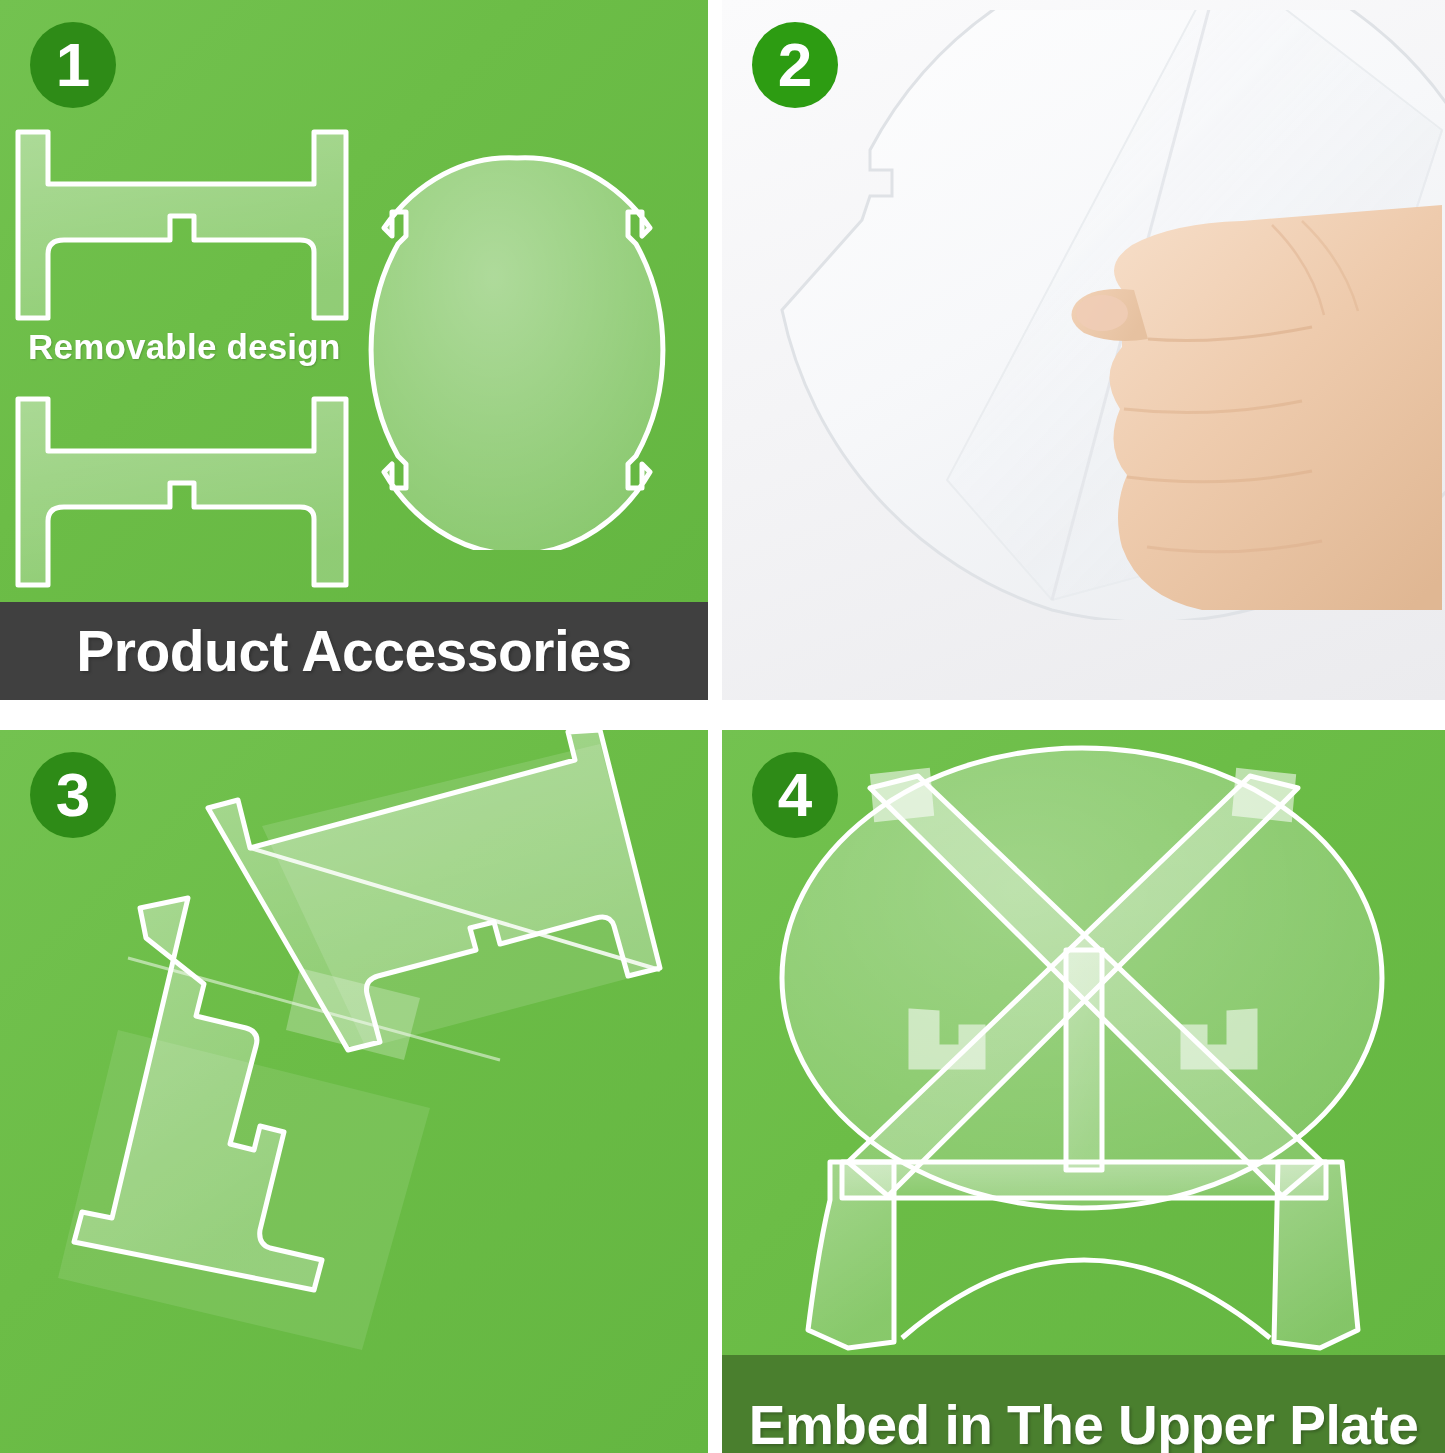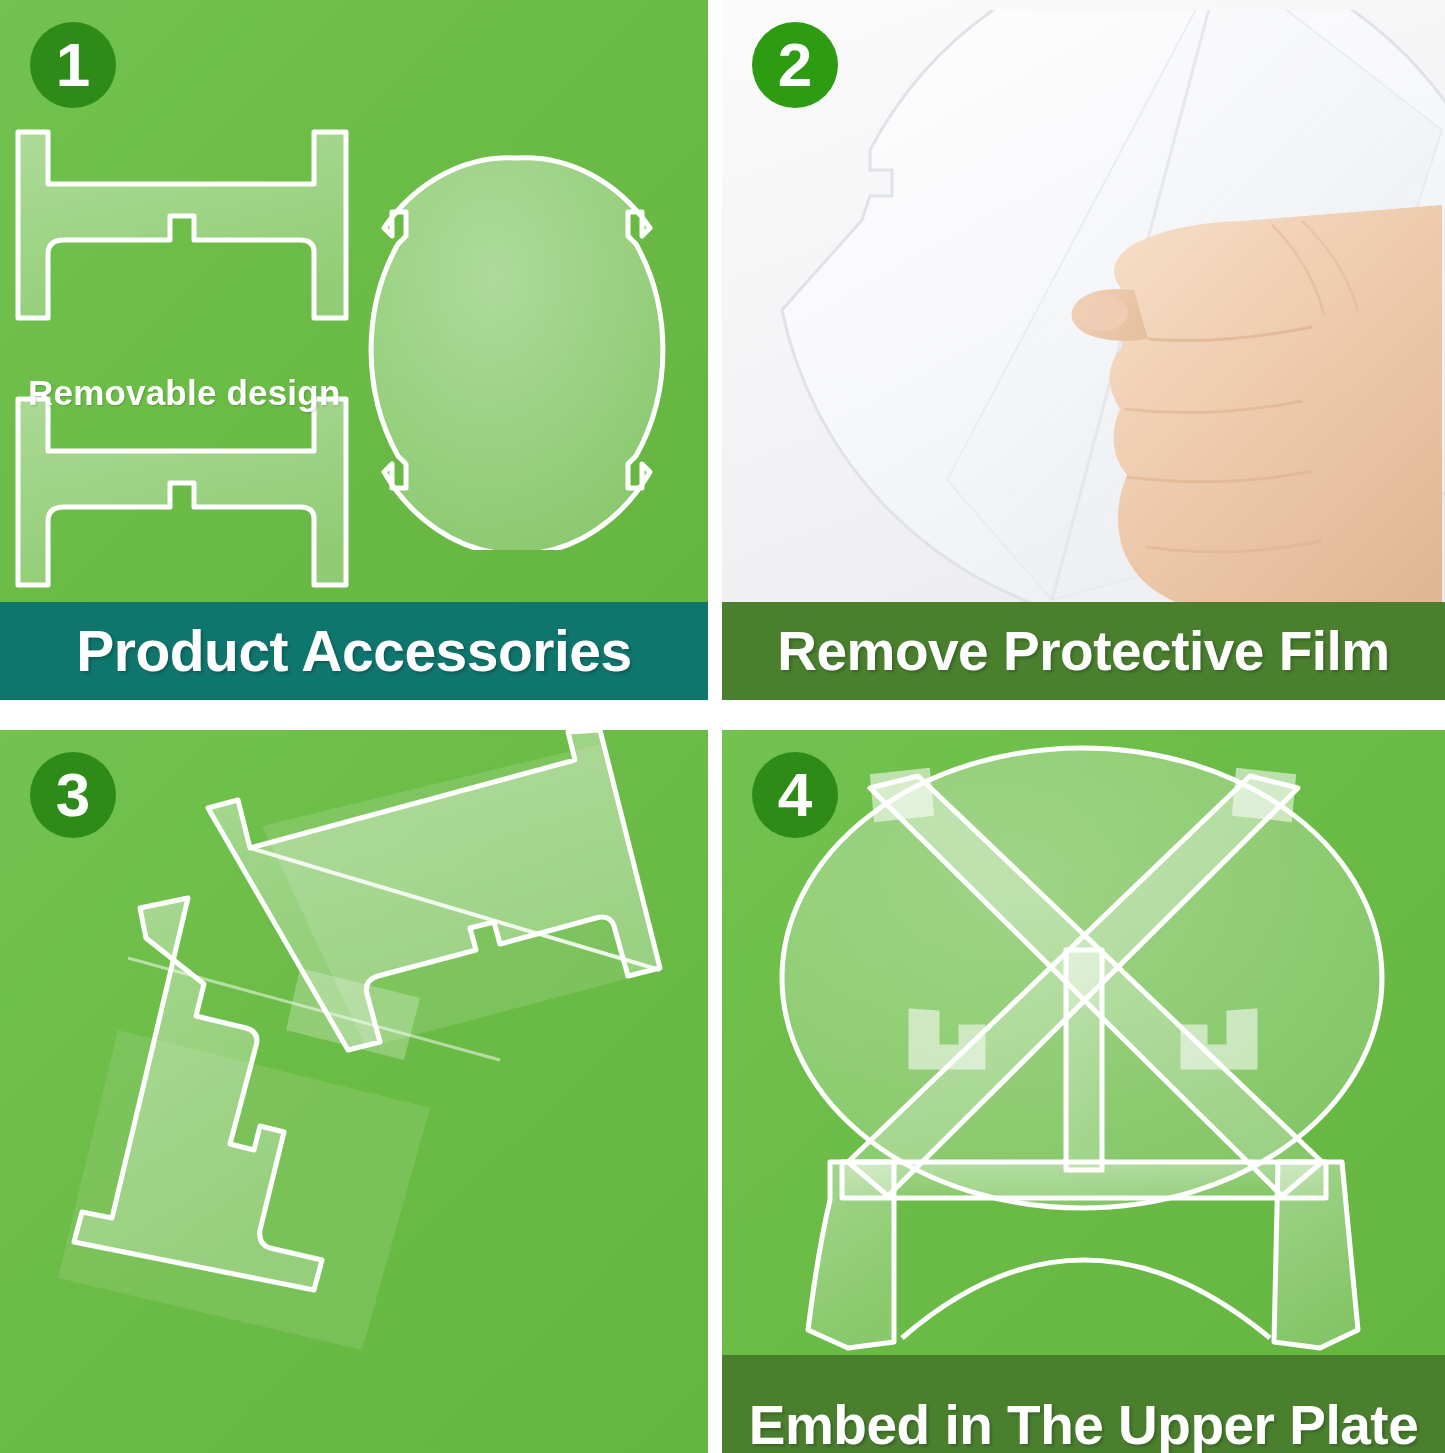--- a/index.html
+++ b/index.html
@@ -19,33 +19,33 @@
 
   
   .badge{position:absolute;left:30px;top:22px;width:86px;height:86px;border-radius:50%;
          display:flex;align-items:center;justify-content:center;
          font-size:62px;font-weight:bold;color:#ffffff;line-height:1;z-index:40;}
   .badge.dark{background:#2e8b17;}
   .badge.bright{background:#2d9c12;}
 
   
   .caption{flex:0 0 auto;height:98px;display:flex;align-items:center;
-           justify-content:center;background:#0f766e;}
+           justify-content:center;background:#404040;}
   .caption.d2{background:#4a7f2e;}
   .caption span{color:#ffffff;font-weight:bold;font-size:57px;letter-spacing:-0.5px;
        white-space:nowrap;text-shadow:2px 2px 3px rgba(0,0,0,.22);}
   .p2 .caption span{font-size:55px;}
   .p4 .caption span{font-size:55px;margin-top:42px;}
 
   
   .legwrap{position:absolute;}
 
   .rm-label{position:absolute;left:28px;top:327px;color:#fff;font-weight:bold;
             font-size:35px;letter-spacing:.2px;z-index:30;
-            text-shadow:1px 1px 2px rgba(0,0,0,.18);margin-top:46px;}
+            text-shadow:1px 1px 2px rgba(0,0,0,.18);}
 </style>
 </head>
 <body>
 
 <div class="board">
 
   <div class="panel p1">
     <div class="stage green">
 
       <div class="badge dark">1</div>
@@ -144,23 +144,20 @@
 
         <path d="M176 144 Q250 150 340 132" stroke="#d9ab86" stroke-width="3" fill="none" opacity=".55"></path>
         <path d="M152 214 Q240 224 330 206" stroke="#d9ab86" stroke-width="3" fill="none" opacity=".45"></path>
         <path d="M155 282 Q250 294 340 276" stroke="#d9ab86" stroke-width="3" fill="none" opacity=".45"></path>
         <path d="M175 352 Q260 364 350 346" stroke="#d9ab86" stroke-width="3" fill="none" opacity=".4"></path>
         <path d="M300 30 Q340 70 352 120" stroke="#d9ab86" stroke-width="2.5" fill="none" opacity=".4"></path>
         <path d="M330 26 Q372 66 386 116" stroke="#d9ab86" stroke-width="2.5" fill="none" opacity=".35"></path>
       </svg>
 
     </div>
-    <div class="caption d2">
-      <span>Remove Protective Film</span>
-    </div>
   </div>
 
   <div class="panel p3">
     <div class="stage green">
 
       <div class="badge dark">3</div>
 
       <svg style="position:absolute;left:0;top:0;" width="708" height="625" viewBox="0 0 708 625">
         <defs>
           <linearGradient id="ac3" x1="0" y1="0" x2="0.4" y2="1">

